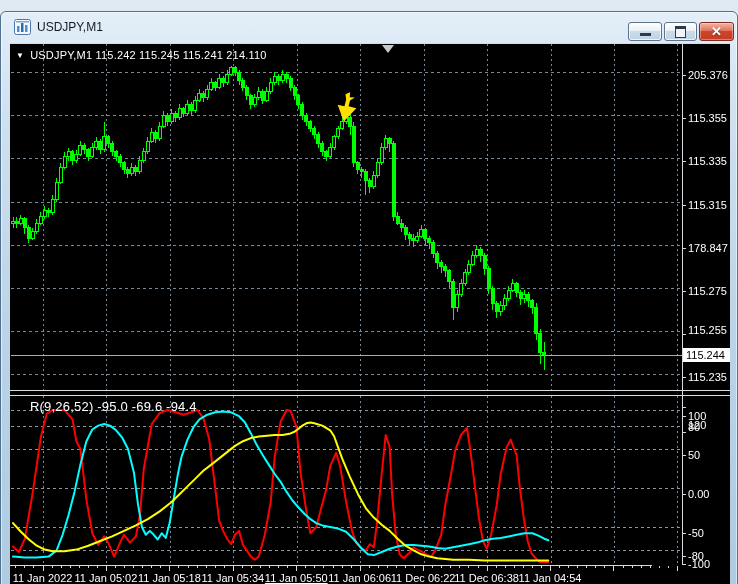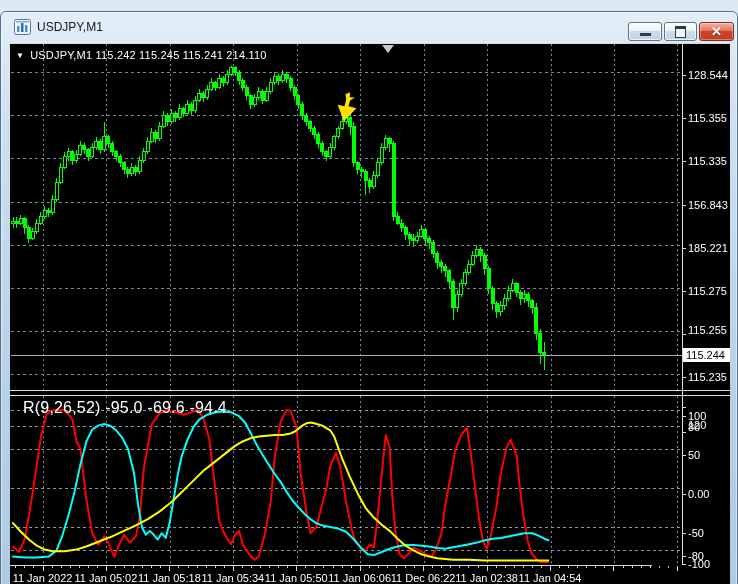--- a/index.html
+++ b/index.html
@@ -20,21 +20,21 @@
   .glyph-restore{width:9px;height:8px;border:1px solid #2c3b4a;border-top-width:3px;background:#eef4fa;}
   .glyph-close{color:#fff;font-size:13px;font-weight:bold;line-height:17px;text-shadow:0 1px 1px rgba(0,0,0,.45);}
   
   #client{position:absolute;left:9px;top:31px;width:720px;height:546px;background:#000;}
   .hline{position:absolute;height:1px;background:#d7dbe0;}
   .vline{position:absolute;width:1px;background:#d7dbe0;}
   #main-svg{position:absolute;left:1px;top:1px;}
   #ind-svg{position:absolute;left:1px;top:353px;}
   #chart-header{position:absolute;left:6px;top:6px;color:#fff;font-size:11px;letter-spacing:.2px;white-space:nowrap;}
   #hdr-marker{display:inline-block;font-size:8px;vertical-align:1px;margin-right:6px;color:#fff;}
-  #ind-header{position:absolute;left:13px;top:356px;color:#fff;font-size:16px;letter-spacing:.2px;white-space:nowrap;}
+  #ind-header{position:absolute;left:20px;top:356px;color:#fff;font-size:13px;letter-spacing:.2px;white-space:nowrap;}
   #cursor-marker{position:absolute;left:372px;top:2px;width:0;height:0;
     border-left:6px solid transparent;border-right:6px solid transparent;border-top:8px solid #c3c9d1;}
   .axis-label{position:absolute;left:678px;color:#fff;font-size:11px;white-space:nowrap;}
   .axis-tick{position:absolute;left:672px;width:4px;height:1px;background:#d7dbe0;}
   #price-tag{position:absolute;left:673px;top:305px;width:47px;height:14px;background:#fff;color:#000;
     font-size:11px;line-height:14px;padding-left:3px;box-sizing:border-box;}
   #time-axis{position:absolute;left:0;top:522px;width:626px;height:24px;background:#000;border-top:1px solid #d7dbe0;padding-left:16px;}
   .t-tick{position:absolute;top:0;width:1px;background:#d7dbe0;}
   .t-label{position:absolute;top:6px;color:#fff;font-size:11px;white-space:nowrap;transform:translateX(-50%);}
 </style>
@@ -387,29 +387,29 @@
         <line x1="0" y1="154.9" x2="671" y2="154.9" stroke="#8b96a5" stroke-dasharray="3,3" shape-rendering="crispEdges"></line>
         <polyline points="2.0,150.5 7.9,156.0 13.9,142.7 21.8,95.9 29.8,41.3 35.7,17.9 41.6,14.0 53.5,14.0 61.5,23.4 65.4,45.2 69.4,53.0 75.4,103.7 81.3,137.2 87.2,148.9 93.2,140.4 97.2,146.6 103.1,160.6 109.1,146.6 113.0,138.8 119.0,146.6 124.9,140.4 128.9,119.3 132.8,72.5 140.8,28.0 148.7,17.1 156.6,14.0 164.6,16.3 172.5,18.7 180.4,16.3 186.4,14.0 192.3,21.8 198.3,43.6 204.2,92.0 208.2,124.8 212.1,134.9 216.1,142.7 220.1,148.2 224.0,138.8 228.0,134.9 232.0,148.9 239.9,160.6 243.9,163.8 247.8,160.6 253.8,138.8 259.7,106.0 263.7,60.8 269.6,25.7 275.6,14.0 279.6,14.8 285.5,31.2 289.5,76.4 295.4,115.4 299.4,137.2 305.3,131.0 309.3,115.4 315.2,93.6 319.2,70.2 325.1,56.9 329.1,70.2 335.1,106.0 341.0,134.9 345.0,146.6 350.9,152.8 354.9,154.4 358.8,148.2 362.8,151.3 366.0,127.1 370.7,78.0 374.7,39.0 378.7,51.4 381.1,98.2 384.6,137.2 388.6,158.3 392.6,162.2 398.5,156.7 402.5,151.3 406.4,153.6 410.4,155.2 414.4,158.3 420.3,160.6 424.3,154.4 430.2,138.8 434.2,109.2 440.1,78.0 444.1,54.6 450.0,39.0 456.0,31.9 460.0,59.2 463.9,90.4 467.9,121.6 471.9,145.0 475.8,152.8 479.8,140.4 485.7,109.2 489.7,78.0 495.6,51.4 499.6,43.6 505.6,59.2 508.7,90.4 512.7,121.6 516.7,145.0 520.6,157.5 525.4,163.0 529.3,166.1 537.3,166.1" fill="none" stroke="#FF0000" stroke-width="2" stroke-linejoin="round" stroke-linecap="round"></polyline>
         <polyline points="2.0,160.6 13.9,161.4 25.8,161.4 37.7,160.6 45.6,154.4 51.6,138.8 57.5,119.3 63.5,95.9 69.4,68.6 75.4,45.2 81.3,33.5 87.2,29.6 93.2,28.0 99.1,29.6 105.1,34.3 111.0,41.3 117.0,53.0 122.9,76.4 126.9,107.6 130.9,131.0 134.8,138.8 138.8,134.9 142.8,138.8 146.7,143.5 150.7,137.2 154.7,141.9 158.6,127.1 162.6,103.7 166.5,80.3 170.5,60.8 176.5,43.6 182.4,31.2 188.4,23.4 196.3,18.7 204.2,16.3 212.1,15.6 220.1,16.3 228.0,20.2 234.0,26.5 239.9,37.4 245.8,49.1 251.8,59.2 257.7,68.6 263.7,78.0 269.6,85.8 275.6,95.9 281.5,104.5 287.5,111.5 293.4,117.7 299.4,123.2 305.3,127.1 311.3,129.4 319.2,131.0 327.1,132.6 335.1,135.7 343.0,143.5 350.9,152.8 356.9,158.3 362.8,159.1 370.7,156.0 378.7,152.8 386.6,150.5 394.5,148.9 402.5,148.9 410.4,149.7 418.3,150.5 426.3,152.1 434.2,152.8 442.1,151.3 450.0,149.7 458.0,148.2 465.9,146.6 473.8,144.3 481.8,142.7 489.7,141.9 497.6,140.4 505.6,138.8 513.5,137.2 521.4,137.2 527.4,139.6 533.3,142.7 537.3,144.3" fill="none" stroke="#00FFFF" stroke-width="2" stroke-linejoin="round" stroke-linecap="round"></polyline>
         <polyline points="2.0,127.1 9.9,135.7 17.9,143.5 25.8,149.7 33.7,153.6 41.6,155.2 53.5,155.2 65.4,153.6 77.3,149.7 89.2,145.0 101.1,140.4 113.0,134.9 124.9,129.4 136.8,123.2 148.7,115.4 160.6,106.0 168.5,98.2 176.5,90.4 184.4,82.6 192.3,74.8 200.3,68.6 208.2,62.4 216.1,56.1 224.0,49.9 232.0,45.2 239.9,42.1 247.8,40.5 255.8,39.7 263.7,39.0 271.6,39.0 279.6,37.4 283.5,35.8 287.5,32.7 291.4,29.6 295.4,27.3 299.4,26.5 303.3,27.3 311.3,29.6 319.2,34.3 323.2,40.5 327.1,51.4 331.1,62.4 339.0,81.1 347.0,98.2 354.9,112.3 362.8,121.6 370.7,128.7 378.7,134.9 386.6,142.7 394.5,149.7 402.5,154.4 410.4,158.3 418.3,160.6 426.3,162.2 434.2,163.0 442.1,163.8 458.0,163.8 473.8,164.5 489.7,164.5 505.6,164.5 521.4,164.5 537.3,164.5" fill="none" stroke="#FFFF00" stroke-width="2" stroke-linejoin="round" stroke-linecap="round"></polyline>
       </svg>
     <div id="ind-header">R(9,26,52) -95.0 -69.6 -94.4</div>
 
     <div class="vline" style="left:672px;top:0;height:522px;"></div>
     <div id="price-axis">
         <div class="axis-tick" style="top: 32px;"></div>
-        <div class="axis-label" style="top: 26px;">128.544</div>
+        <div class="axis-label" style="top: 26px;">205.376</div>
         <div class="axis-tick" style="top: 75.2px;"></div>
         <div class="axis-label" style="top: 69.2px;">115.355</div>
         <div class="axis-tick" style="top: 118.4px;"></div>
         <div class="axis-label" style="top: 112.4px;">115.335</div>
         <div class="axis-tick" style="top: 161.6px;"></div>
-        <div class="axis-label" style="top: 155.6px;">156.843</div>
+        <div class="axis-label" style="top: 155.6px;">115.315</div>
         <div class="axis-tick" style="top: 204.8px;"></div>
-        <div class="axis-label" style="top: 198.8px;">185.221</div>
+        <div class="axis-label" style="top: 198.8px;">178.847</div>
         <div class="axis-tick" style="top: 248px;"></div>
         <div class="axis-label" style="top: 242px;">115.275</div>
         <div class="axis-tick" style="top: 291.2px;"></div>
         <div class="axis-label" style="top: 281px;">115.255</div>
         <div class="axis-tick" style="top: 334.4px;"></div>
         <div class="axis-label" style="top: 328.4px;">115.235</div>
       </div>
     <div id="ind-axis">
         <div class="axis-tick" style="top: 364px;"></div>
         <div class="axis-label" style="top: 376px;">120</div>
@@ -496,26 +496,26 @@
         <div class="t-tick" style="left: 657.847px; height: 2px;"></div>
         <div class="t-tick" style="left: 32.5px; height: 5px;"></div>
         <div class="t-label" style="left: 32.5px;">11 Jan 2022</div>
         <div class="t-tick" style="left: 95.94px; height: 5px;"></div>
         <div class="t-label" style="left: 95.94px;">11 Jan 05:02</div>
         <div class="t-tick" style="left: 159.38px; height: 5px;"></div>
         <div class="t-label" style="left: 159.38px;">11 Jan 05:18</div>
         <div class="t-tick" style="left: 222.82px; height: 5px;"></div>
         <div class="t-label" style="left: 222.82px;">11 Jan 05:34</div>
         <div class="t-tick" style="left: 286.26px; height: 5px;"></div>
-        <div class="t-label" style="left: 286.26px;">11 Jan 05:50</div>
+        <div class="t-label" style="left: 286.26px; text-decoration: underline;">11 Jan 05:50</div>
         <div class="t-tick" style="left: 349.7px; height: 5px;"></div>
         <div class="t-label" style="left: 349.7px;">11 Jan 06:06</div>
         <div class="t-tick" style="left: 413.14px; height: 5px;"></div>
         <div class="t-label" style="left: 413.14px;">11 Dec 06:22</div>
         <div class="t-tick" style="left: 476.58px; height: 5px;"></div>
-        <div class="t-label" style="left: 476.58px;">11 Jan 02:38</div>
+        <div class="t-label" style="left: 476.58px;">11 Dec 06:38</div>
         <div class="t-tick" style="left: 540.02px; height: 5px;"></div>
         <div class="t-label" style="left: 540.02px;">11 Jan 04:54</div>
         <div class="t-tick" style="left: 603.46px; height: 5px;"></div>
         <div class="t-tick" style="left: 666.9px; height: 5px;"></div>
       </div>
   </div>
 </div>
 
 </body></html>

